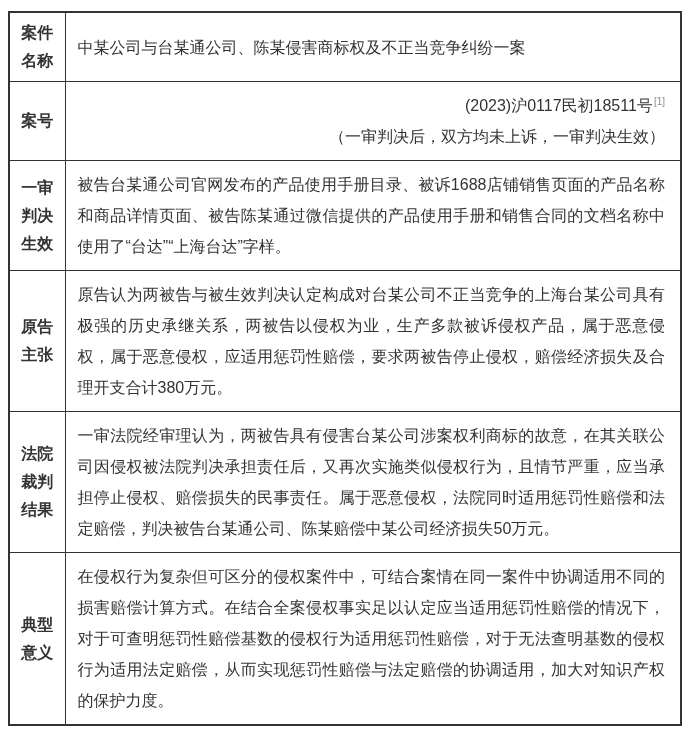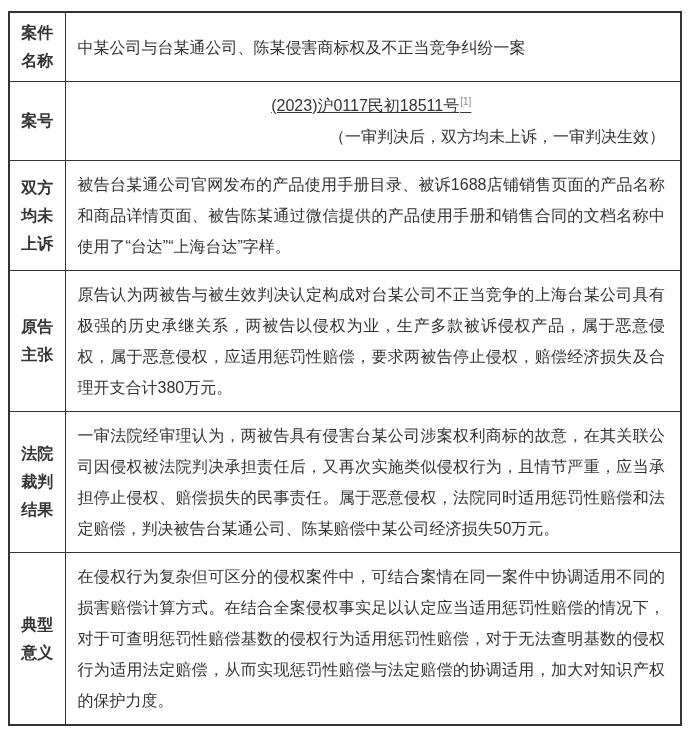--- a/index.html
+++ b/index.html
@@ -42,21 +42,21 @@
     text-align: justify;
     word-break: break-all;
   }
   .r1 { height: 62px; }
   .r2 { height: 76px; }
   .r3 { height: 97px; }
   .r4 { height: 92px; }
   .r5 { height: 120px; }
   .r6 { height: 123px; }
   .r7 { height: 141px; }
-  .case-number-line { text-align: center; text-decoration: underline; }
+  .case-number-line { text-align: right; }
   .note-line { text-align: right; }
   sup.footnote-ref {
     color: #8c8c8c;
     font-size: 10px;
     line-height: 0;
     vertical-align: super;
     margin-left: 1px;
   }
 </style>
 </head>
@@ -69,21 +69,21 @@
       <td class="content-cell">中某公司与台某通公司、陈某侵害商标权及不正当竞争纠纷一案</td>
     </tr>
     <tr class="r2">
       <td class="label-cell">案号</td>
       <td class="content-cell">
         <div class="case-number-line"><span>(2023)沪0117民初18511号</span><sup class="footnote-ref">[1]</sup></div>
         <div class="note-line">（一审判决后，双方均未上诉，一审判决生效）</div>
       </td>
     </tr>
     <tr class="r4">
-      <td class="label-cell">双方均未上诉</td>
+      <td class="label-cell">一审判决生效</td>
       <td class="content-cell">被告台某通公司官网发布的产品使用手册目录、被诉1688店铺销售页面的产品名称和商品详情页面、被告陈某通过微信提供的产品使用手册和销售合同的文档名称中使用了“台达”“上海台达”字样。</td>
     </tr>
     <tr class="r5">
       <td class="label-cell">原告主张</td>
       <td class="content-cell">原告认为两被告与被生效判决认定构成对台某公司不正当竞争的上海台某公司具有极强的历史承继关系，两被告以侵权为业，生产多款被诉侵权产品，属于恶意侵权，属于恶意侵权，应适用惩罚性赔偿，要求两被告停止侵权，赔偿经济损失及合理开支合计380万元。</td>
     </tr>
     <tr class="r6">
       <td class="label-cell">法院裁判结果</td>
       <td class="content-cell">一审法院经审理认为，两被告具有侵害台某公司涉案权利商标的故意，在其关联公司因侵权被法院判决承担责任后，又再次实施类似侵权行为，且情节严重，应当承担停止侵权、赔偿损失的民事责任。属于恶意侵权，法院同时适用惩罚性赔偿和法定赔偿，判决被告台某通公司、陈某赔偿中某公司经济损失50万元。</td>
     </tr>

